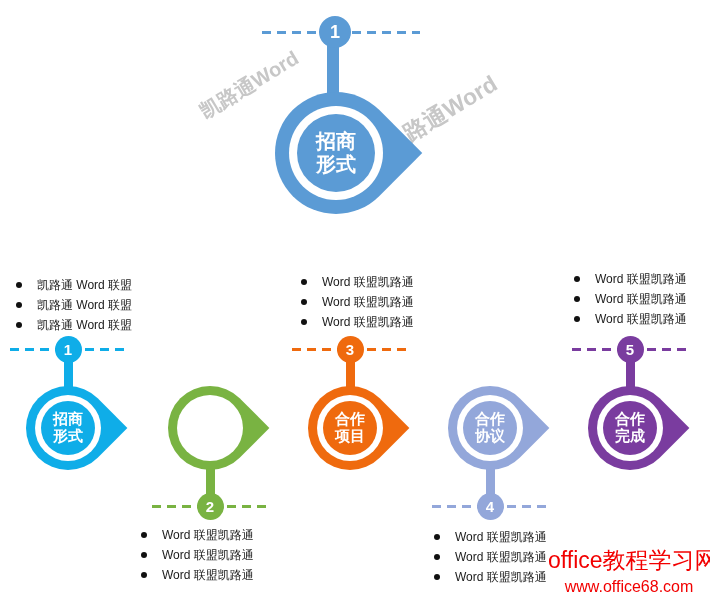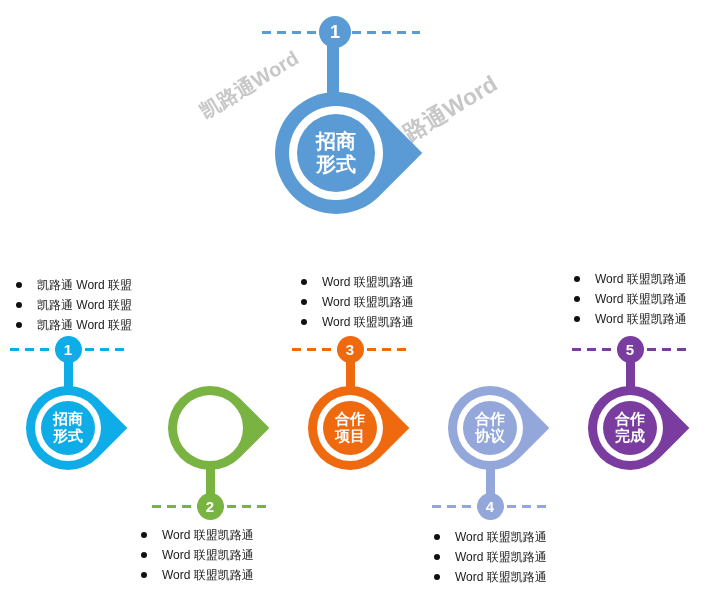--- a/index.html
+++ b/index.html
@@ -227,14 +227,18 @@
     <li>
         <span class="dot"></span>
         <span class="btxt">Word 联盟凯路通</span>
       </li>
     <li>
         <span class="dot"></span>
         <span class="btxt">Word 联盟凯路通</span>
       </li>
   </ul>
 
+  <div class="site">
+    <div class="site-name">office教程学习网</div>
+    <div class="site-url">www.office68.com</div>
+  </div>
 
 </div>
 
 </body></html>

